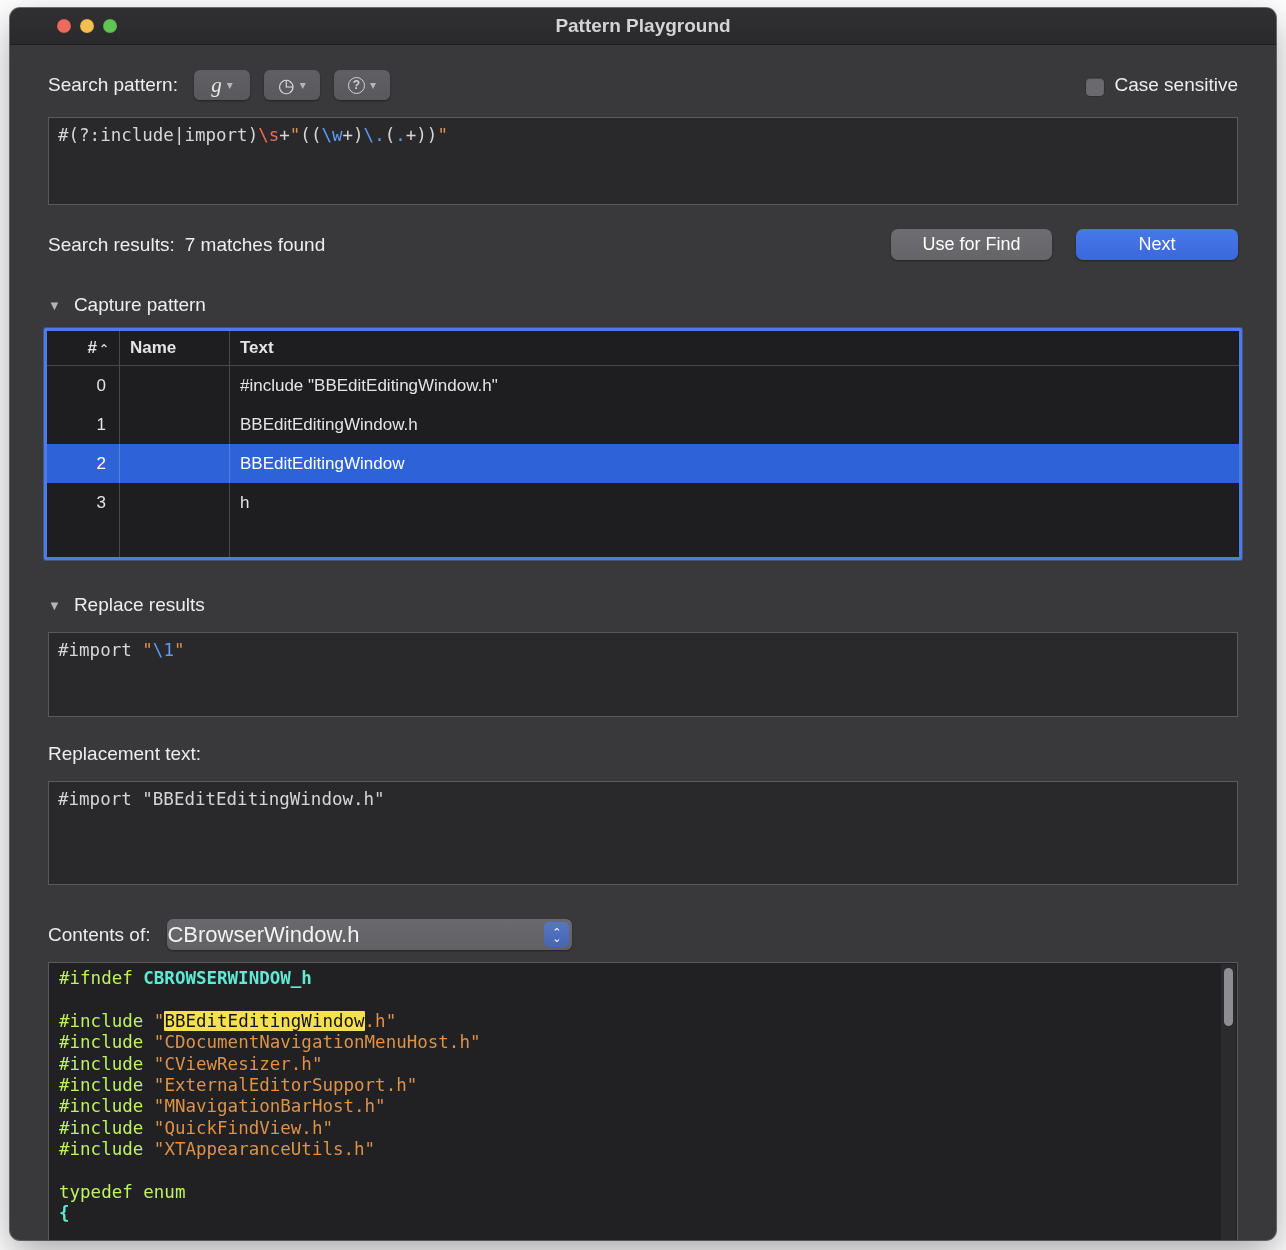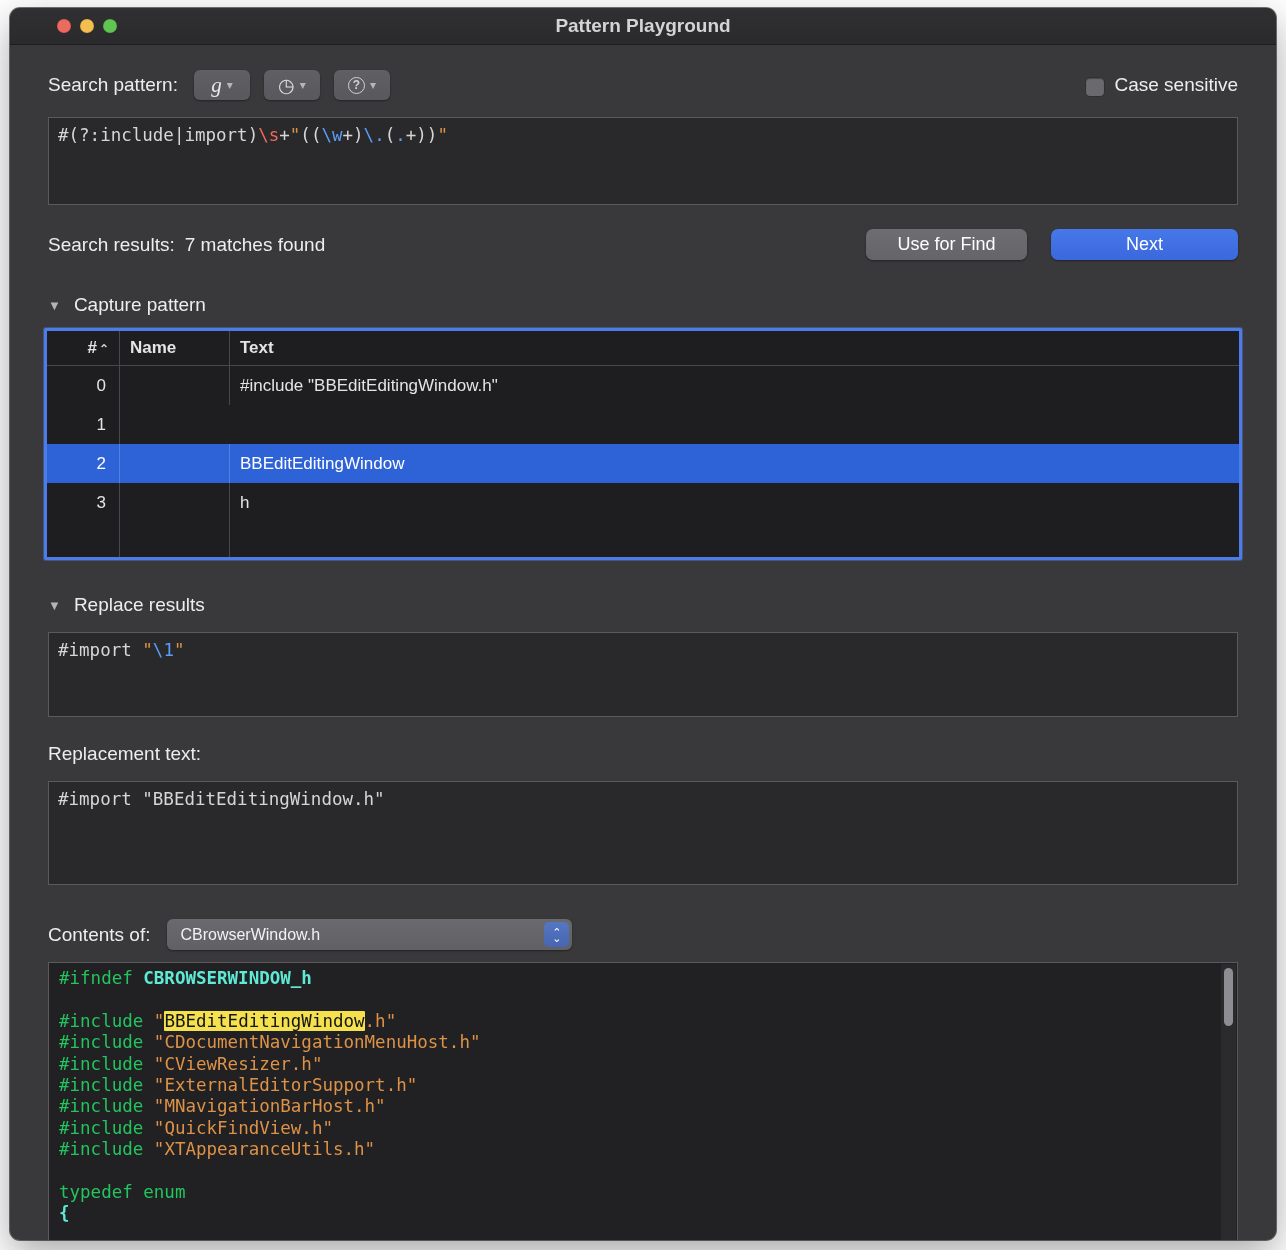--- a/index.html
+++ b/index.html
@@ -68,21 +68,21 @@
   .seg-b { color:#5b9cf6; }
   .seg-o { color:#dd9248; }
 
   .results-row { margin-top:24px; display:flex; align-items:center; }
   .results-count { margin-left:10px; font-size:19px; color:#ededee; }
   .btn {
     height:31px; border-radius:7px; font-size:18px; color:#ffffff;
     display:flex; align-items:center; justify-content:center; cursor:default;
   }
   .btn-gray { width:161px; background:linear-gradient(#6d6d72,#646469); box-shadow:0 1px 2px rgba(0,0,0,.4); }
-  .btn-blue { width:187px; margin-left:24px; background:linear-gradient(#4678ea,#3b68dc); box-shadow:0 1px 2px rgba(0,0,0,.4); }
+  .btn-blue { width:162px; margin-left:24px; background:linear-gradient(#4678ea,#3b68dc); box-shadow:0 1px 2px rgba(0,0,0,.4); }
 
   .section-head { margin-top:34px; display:flex; align-items:center; gap:13px; }
   .disclosure { font-size:13px; color:#b4b4b8; }
 
   
   .cg-table {
     margin:12px -4px 0; height:232px; background:#1e1e20;
     border:3px solid #4c7ce8; border-radius:2px;
     box-shadow:0 0 0 1px rgba(90,140,255,.35);
     display:flex; flex-direction:column; overflow:hidden;
@@ -106,37 +106,37 @@
 
   .replacement-label { margin-top:26px; }
 
   
   .contents-row { margin-top:34px; display:flex; align-items:center; gap:17px; }
   .popup {
     width:405px; height:31px; border-radius:6px; background:linear-gradient(#69696e,#606065);
     box-shadow:0 1px 2px rgba(0,0,0,.4);
     display:flex; align-items:center; cursor:default;
   }
-  .popup-label { flex:1; padding-left:13px; font-size:16px; color:#f2f2f2; }
+  .popup-label { flex:1; font-size:22px; color:#f2f2f2; }
   .popup-cap {
     width:25px; height:25px; margin-right:3px; border-radius:5px;
     background:linear-gradient(#5577c2,#4765b2);
     display:flex; flex-direction:column; align-items:center; justify-content:center;
   }
   .popup-cap span { font-size:11px; line-height:6px; color:#ffffff; }
 
   
   .code-view {
     position:relative; margin-top:12px; height:293px; background:#212123;
     border:1px solid #5a5a5e; overflow:hidden;
     font-family:"DejaVu Sans Mono", monospace; font-size:17.5px;
     padding:5px 20px 0 10px;
   }
   .code-line { line-height:21.4px; white-space:pre; }
-  .tok-kw { color:#22c55e; }
+  .tok-kw { color:#bef264; }
   .tok-pl { color:#5eead4;font-weight:bold; }
   .tok-str { color:#dd9248; }
   .tok-hl { background:#f5e04e; color:#151515; border-radius:1px; }
   .scroll-track { position:absolute; top:1px; right:1px; bottom:1px; width:15px; background:#2b2b2d; }
   .scroll-thumb { position:absolute; top:4px; right:3px; width:9px; height:58px; border-radius:4.5px; background:#8d8d92; }
 </style>
 </head>
 <body>
 
 <div class="window">
@@ -199,20 +199,21 @@
       </div>
       <div class="tbody">
           <div class="tr">
             <div class="td c-num">0</div>
             <div class="td c-name"></div>
             <div class="td c-text">#include "BBEditEditingWindow.h"</div>
           </div>
           <div class="tr">
             <div class="td c-num">1</div>
             <div class="td c-name"></div>
+            <div class="td c-text">BBEditEditingWindow.h</div>
           </div>
           <div class="tr selected">
             <div class="td c-num">2</div>
             <div class="td c-name"></div>
             <div class="td c-text">BBEditEditingWindow</div>
           </div>
           <div class="tr">
             <div class="td c-num">3</div>
             <div class="td c-name"></div>
             <div class="td c-text">h</div>

